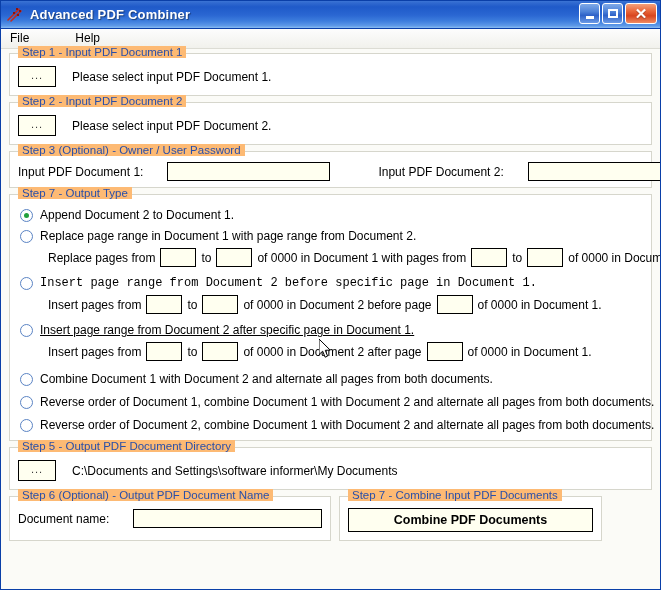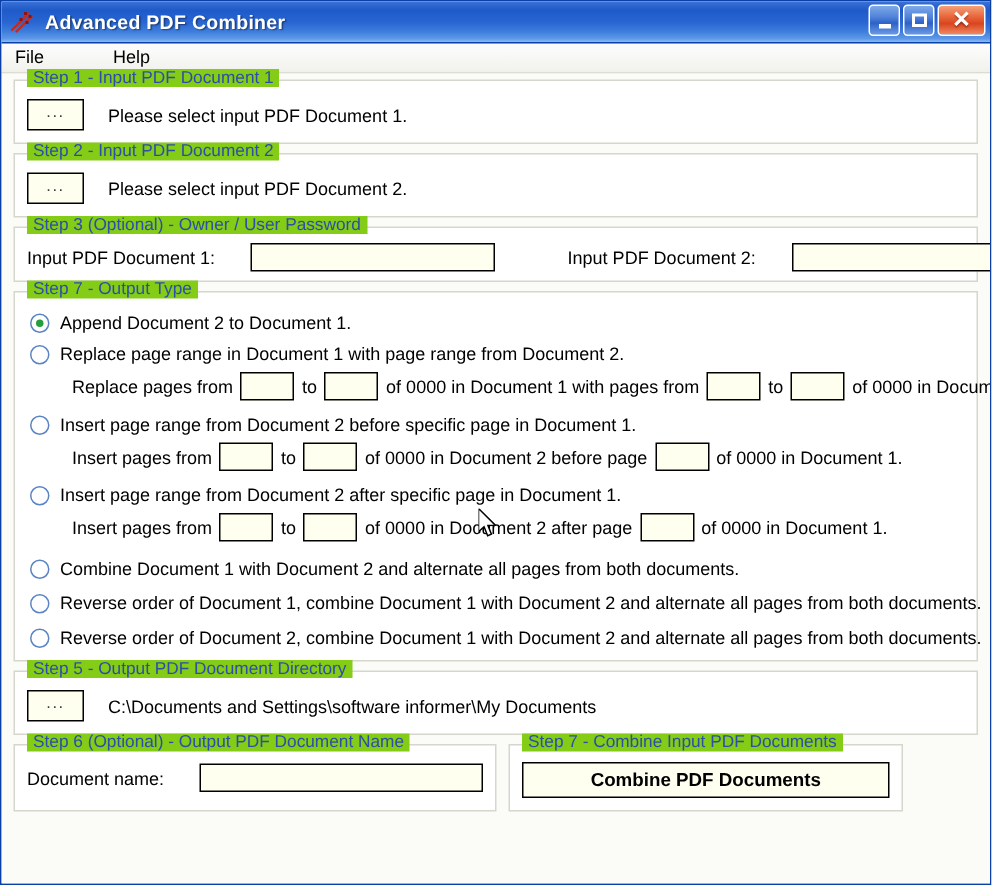--- a/index.html
+++ b/index.html
@@ -118,21 +118,21 @@
     border: 1px solid #d6d6cc;
     background: #ffffff;
     margin-bottom: 6px;
     box-sizing: border-box;
   }
   .group > .legend {
     position: absolute;
     top: -8px;
     left: 8px;
     padding: 0 4px;
-    background: #84cc16;
+    background: #fdba74;
     color: #2a4fa8;
     font-size: 11.5px;
     white-space: nowrap;
   }
   .group-body {
     padding: 12px 8px 8px 8px;
   }
 
   
   .dots-btn {
@@ -348,35 +348,35 @@
           <input class="tfield" type="text" value="" style="">
           <span class="lbl">to</span>
           <input class="tfield" type="text" value="" style="">
           <span class="lbl">of 0000  in Document 1 with pages from</span>
           <input class="tfield" type="text" value="" style="">
           <span class="lbl">to</span>
           <input class="tfield" type="text" value="" style="">
           <span class="lbl">of 0000  in Document 2.</span>
         </div>
 
-        <div class="radio-line" style="margin-bottom:5px;">
+        <div class="radio-line" style="margin-bottom:5px;font-family:Liberation Mono, monospace;">
           <div class="radio"></div>
           <span class="radio-label">Insert page range from Document 2 before specific page in Document 1.</span>
         </div>
         <div class="sub-row">
           <span class="lbl">Insert pages from</span>
           <input class="tfield" type="text" value="" style="">
           <span class="lbl">to</span>
           <input class="tfield" type="text" value="" style="">
           <span class="lbl">of 0000  in Document 2 before page</span>
           <input class="tfield" type="text" value="" style="">
           <span class="lbl">of  0000  in Document 1.</span>
         </div>
 
-        <div class="radio-line" style="margin-bottom:5px;">
+        <div class="radio-line" style="margin-bottom:5px;text-decoration:underline;">
           <div class="radio"></div>
           <span class="radio-label">Insert page range from Document 2 after specific page in Document 1.</span>
         </div>
         <div class="sub-row" style="margin-bottom:11px;">
           <span class="lbl">Insert pages from</span>
           <input class="tfield" type="text" value="" style="">
           <span class="lbl">to</span>
           <input class="tfield" type="text" value="" style="">
           <span class="lbl">of 0000  in Document 2 after page</span>
           <input class="tfield" type="text" value="" style="">

